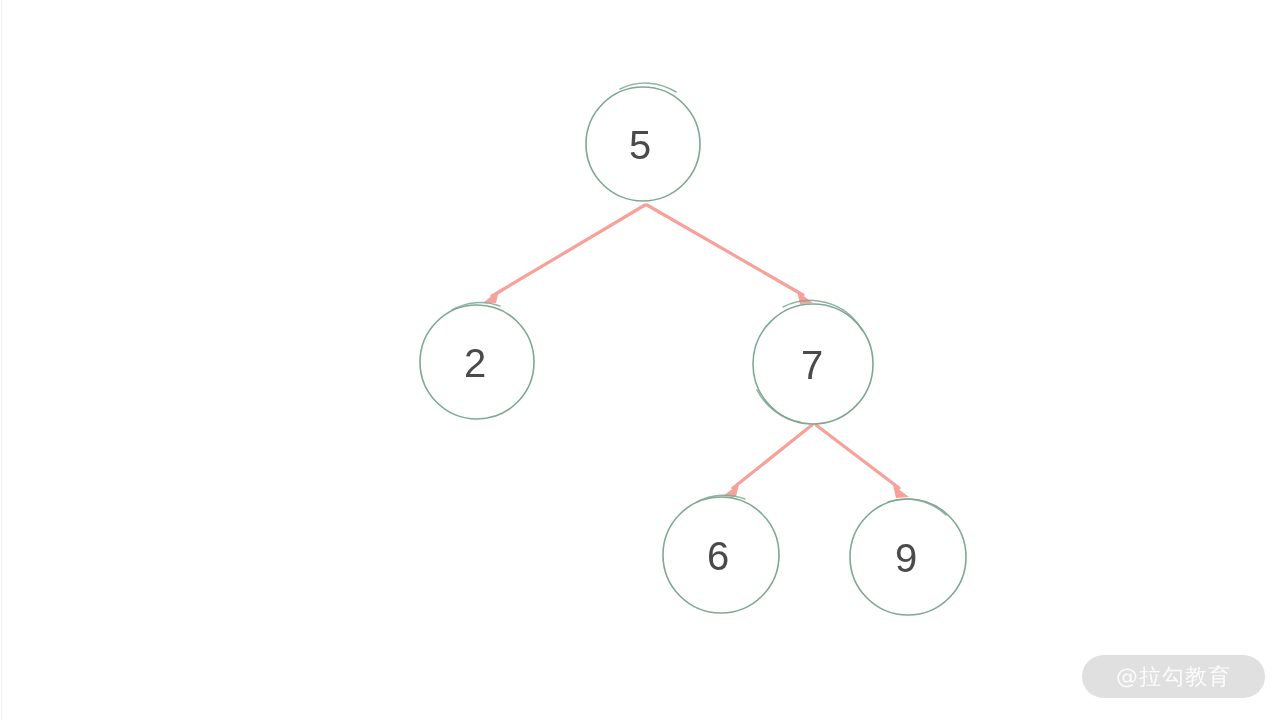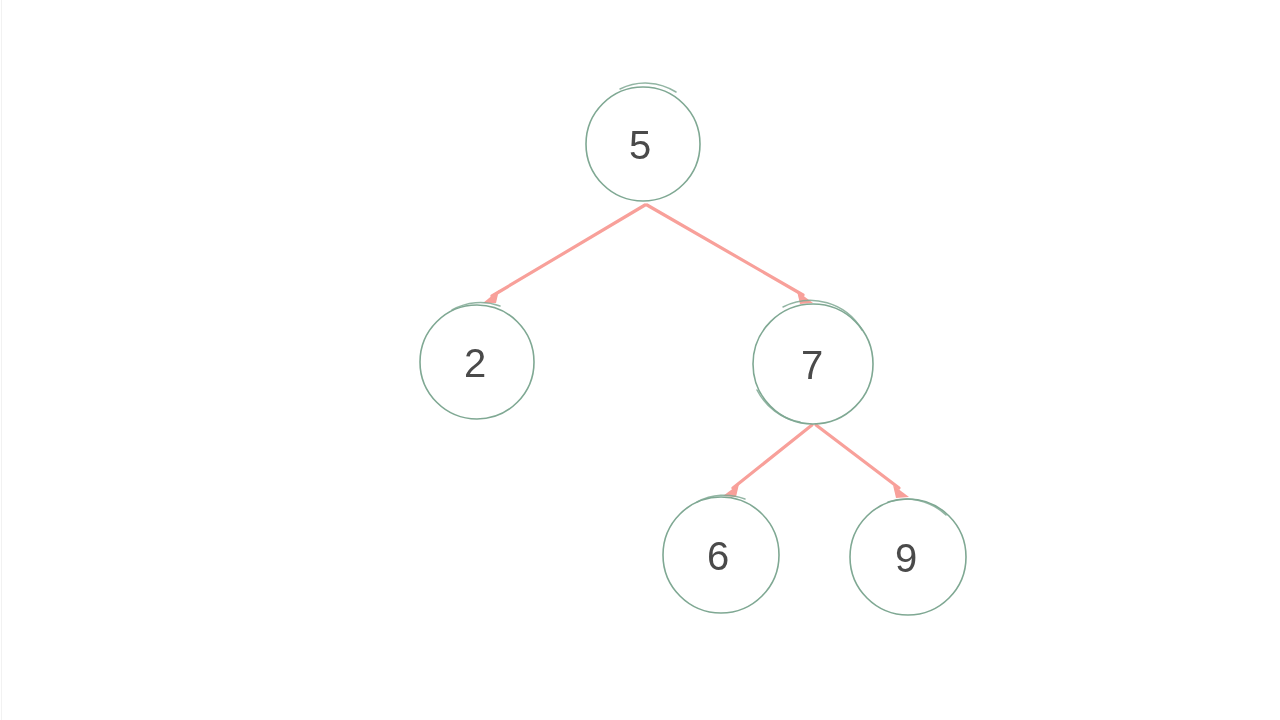--- a/index.html
+++ b/index.html
@@ -155,14 +155,17 @@
     </g>
 
     <g>
       <circle class="node-circle" cx="908" cy="557" r="58"></circle>
       <path class="node-circle-sketch" d="M 888 502 A 58 58 0 0 1 946 515"></path>
       <text class="node-label" x="906" y="558">9</text>
     </g>
 
   </svg>
 
+  <div id="watermark-badge">
+    <span class="wm-text">@拉勾教育</span>
+  </div>
 
 </div>
 
 </body></html>

